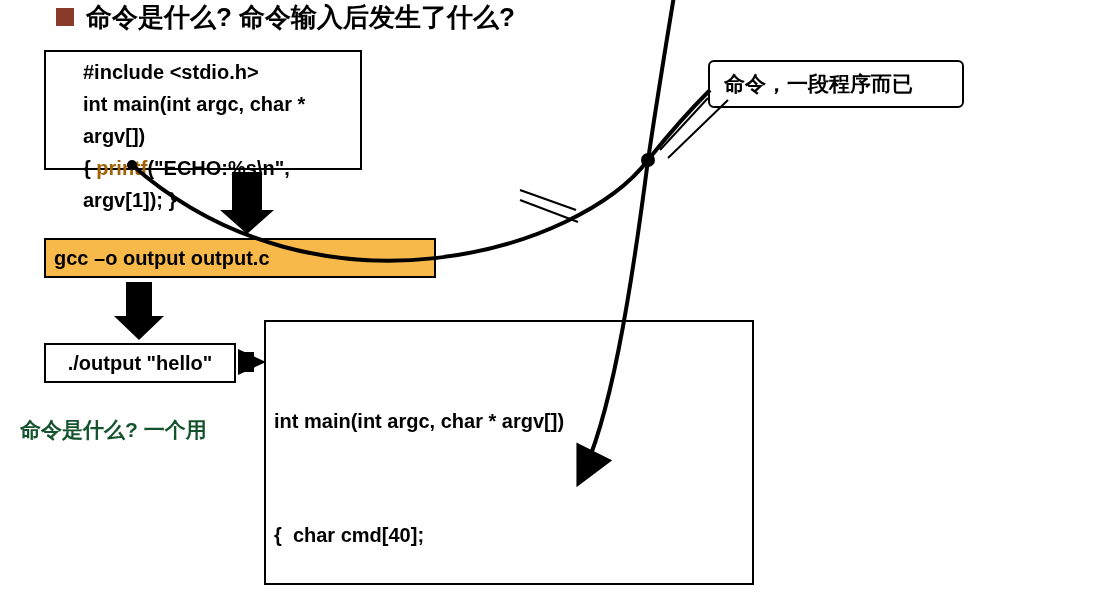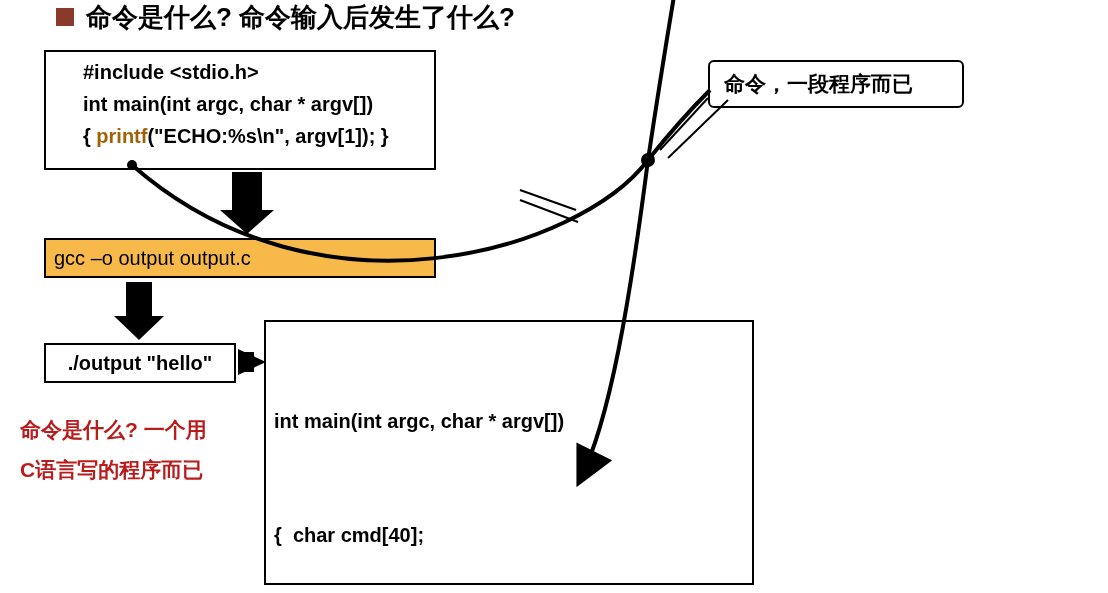--- a/index.html
+++ b/index.html
@@ -34,24 +34,24 @@
     font-weight: bold;
   }
   .bullet {
     position: absolute;
     width: 18px; height: 18px;
     background: #8a3a2b;
   }
   .code-a { font-size: 20px; font-weight: bold; line-height: 1.6; }
   .code-a .hl { color: #a16207; }
   .code-b { font-size: 20px; font-weight: bold; line-height: 1.9; }
-  .gcc-text { font-size: 20px; font-weight: normal; }
+  .gcc-text { font-size: 20px; font-weight: bold; }
   .output-text { font-size: 20px; font-weight: bold; }
   .red-note {
-    position: absolute; color: #b91c1c;
+    position: absolute; color: #14532d;
     font-size: 21px; font-weight: bold; line-height: 1.9;
   }
   .callout {
     position: absolute;
     border: 2px solid #000;
     border-radius: 6px;
     background: #fff;
     padding: 8px 14px;
     font-size: 21px;
     font-weight: bold;
@@ -64,21 +64,21 @@
   }
 </style>
 </head>
 <body>
 
 <div class="stage">
 
   <div class="bullet" style="left:36px; top:8px;"></div>
   <div class="title-line" style="left:66px; top:0px;">命令是什么? 命令输入后发生了什么?</div>
 
-  <div class="box" style="left:24px; top:50px; width:392px; height:120px;padding-left:37px;">
+  <div class="box" style="left:24px; top:50px; width:318px; height:120px;padding-left:37px;">
     <div class="code-a">
       <div>#include &lt;stdio.h&gt;</div>
       <div>int main(int argc, char * argv[])</div>
       <div>
         <span>{  </span><span class="hl">printf</span><span>("ECHO:%s\n", argv[1]); }</span>
       </div>
     </div>
   </div>
 
   <div class="box gcc" style="left:24px; top:238px; width:392px; height:40px; display:flex; align-items:center;">
@@ -95,21 +95,20 @@
       <div>{  char cmd[40];</div>
       
       
       
       
     </div>
   </div>
 
   <div class="red-note" style="left:0px; top:410px;">
     <div>命令是什么? 一个用</div>
-    <div>C语言写的程序而已</div>
   </div>
 
   <div class="callout" style="left:688px; top:60px; width:256px;">
     <span>命令，一段程序而已</span>
   </div>
 
 
   <svg class="overlay">
     <defs>
       <marker id="arrow" viewBox="0 0 10 10" refX="8" refY="5" markerWidth="10" markerHeight="10" orient="auto-start-reverse">

